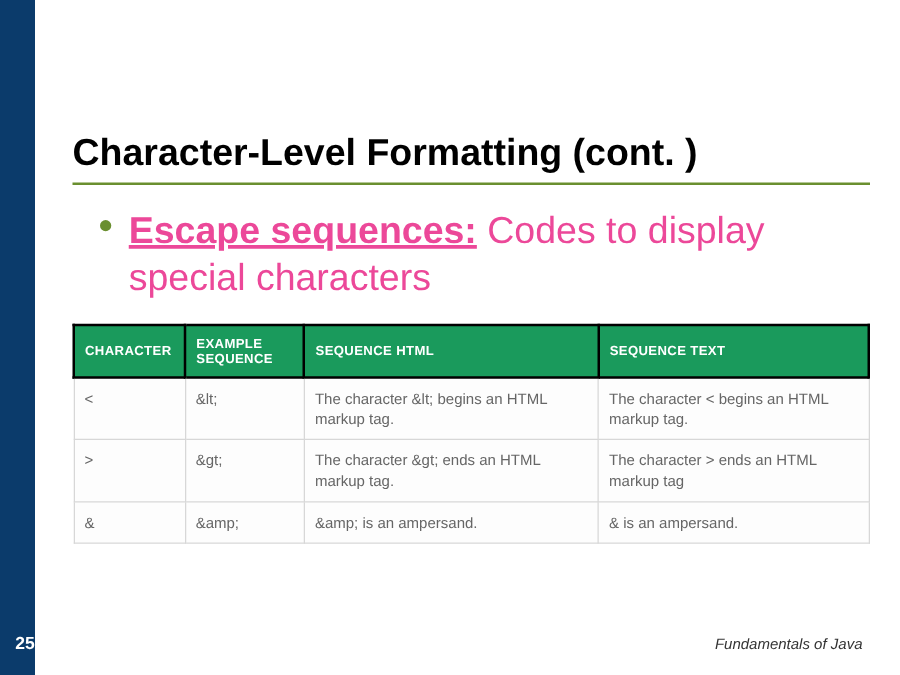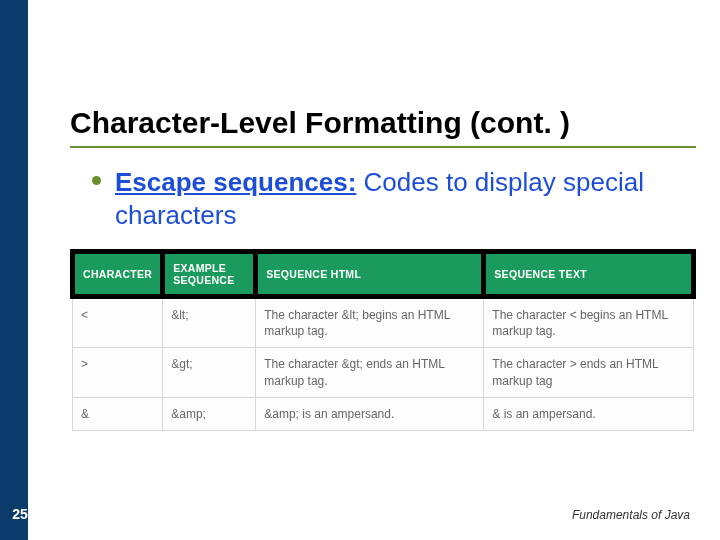--- a/index.html
+++ b/index.html
@@ -18,21 +18,20 @@
     width: 28px;
     height: 100%;
     background: #0b3b6b;
     border-top-right-radius: 0;
   }
   .content {
     position: absolute;
     left: 58px;
     top: 106px;
     right: 24px;
-    margin-left: 12px;
   }
   .title {
     font-size: 30px;
     font-weight: bold;
     color: #000;
     margin-bottom: 6px;
   }
   .rule {
     height: 2px;
     background: #6a8f2f;
@@ -47,43 +46,43 @@
   }
   .dot {
     width: 9px;
     height: 9px;
     border-radius: 50%;
     background: #6a8f2f;
     margin-top: 10px;
     flex: 0 0 auto;
   }
   .bullet-text {
-    font-size: 26px;
+    font-size: 30px;
     line-height: 1.25;
-    color: #1d4ed8;
+    color: #ec4899;
   }
   .bullet-text .lead {
     font-weight: bold;
     text-decoration: underline;
   }
   table.esc {
     width: 100%;
     border-collapse: collapse;
     font-size: 12px;
     color: #666;
     margin-bottom: 20px;
   }
   table.esc th {
     background: #1a9a5c;
     color: #fff;
     font-size: 10.5px;
     font-weight: bold;
     text-align: left;
     padding: 8px 8px;
-    border: 5px solid #000000;
+    border: 2px solid #000000;
     letter-spacing: 0.3px;
   }
   table.esc td {
     border: 1px solid #d7d7d7;
     padding: 8px 8px;
     vertical-align: top;
     background: #fdfdfd;
     line-height: 1.35;
   }
   table.esc col.c1 { width: 14%; }

